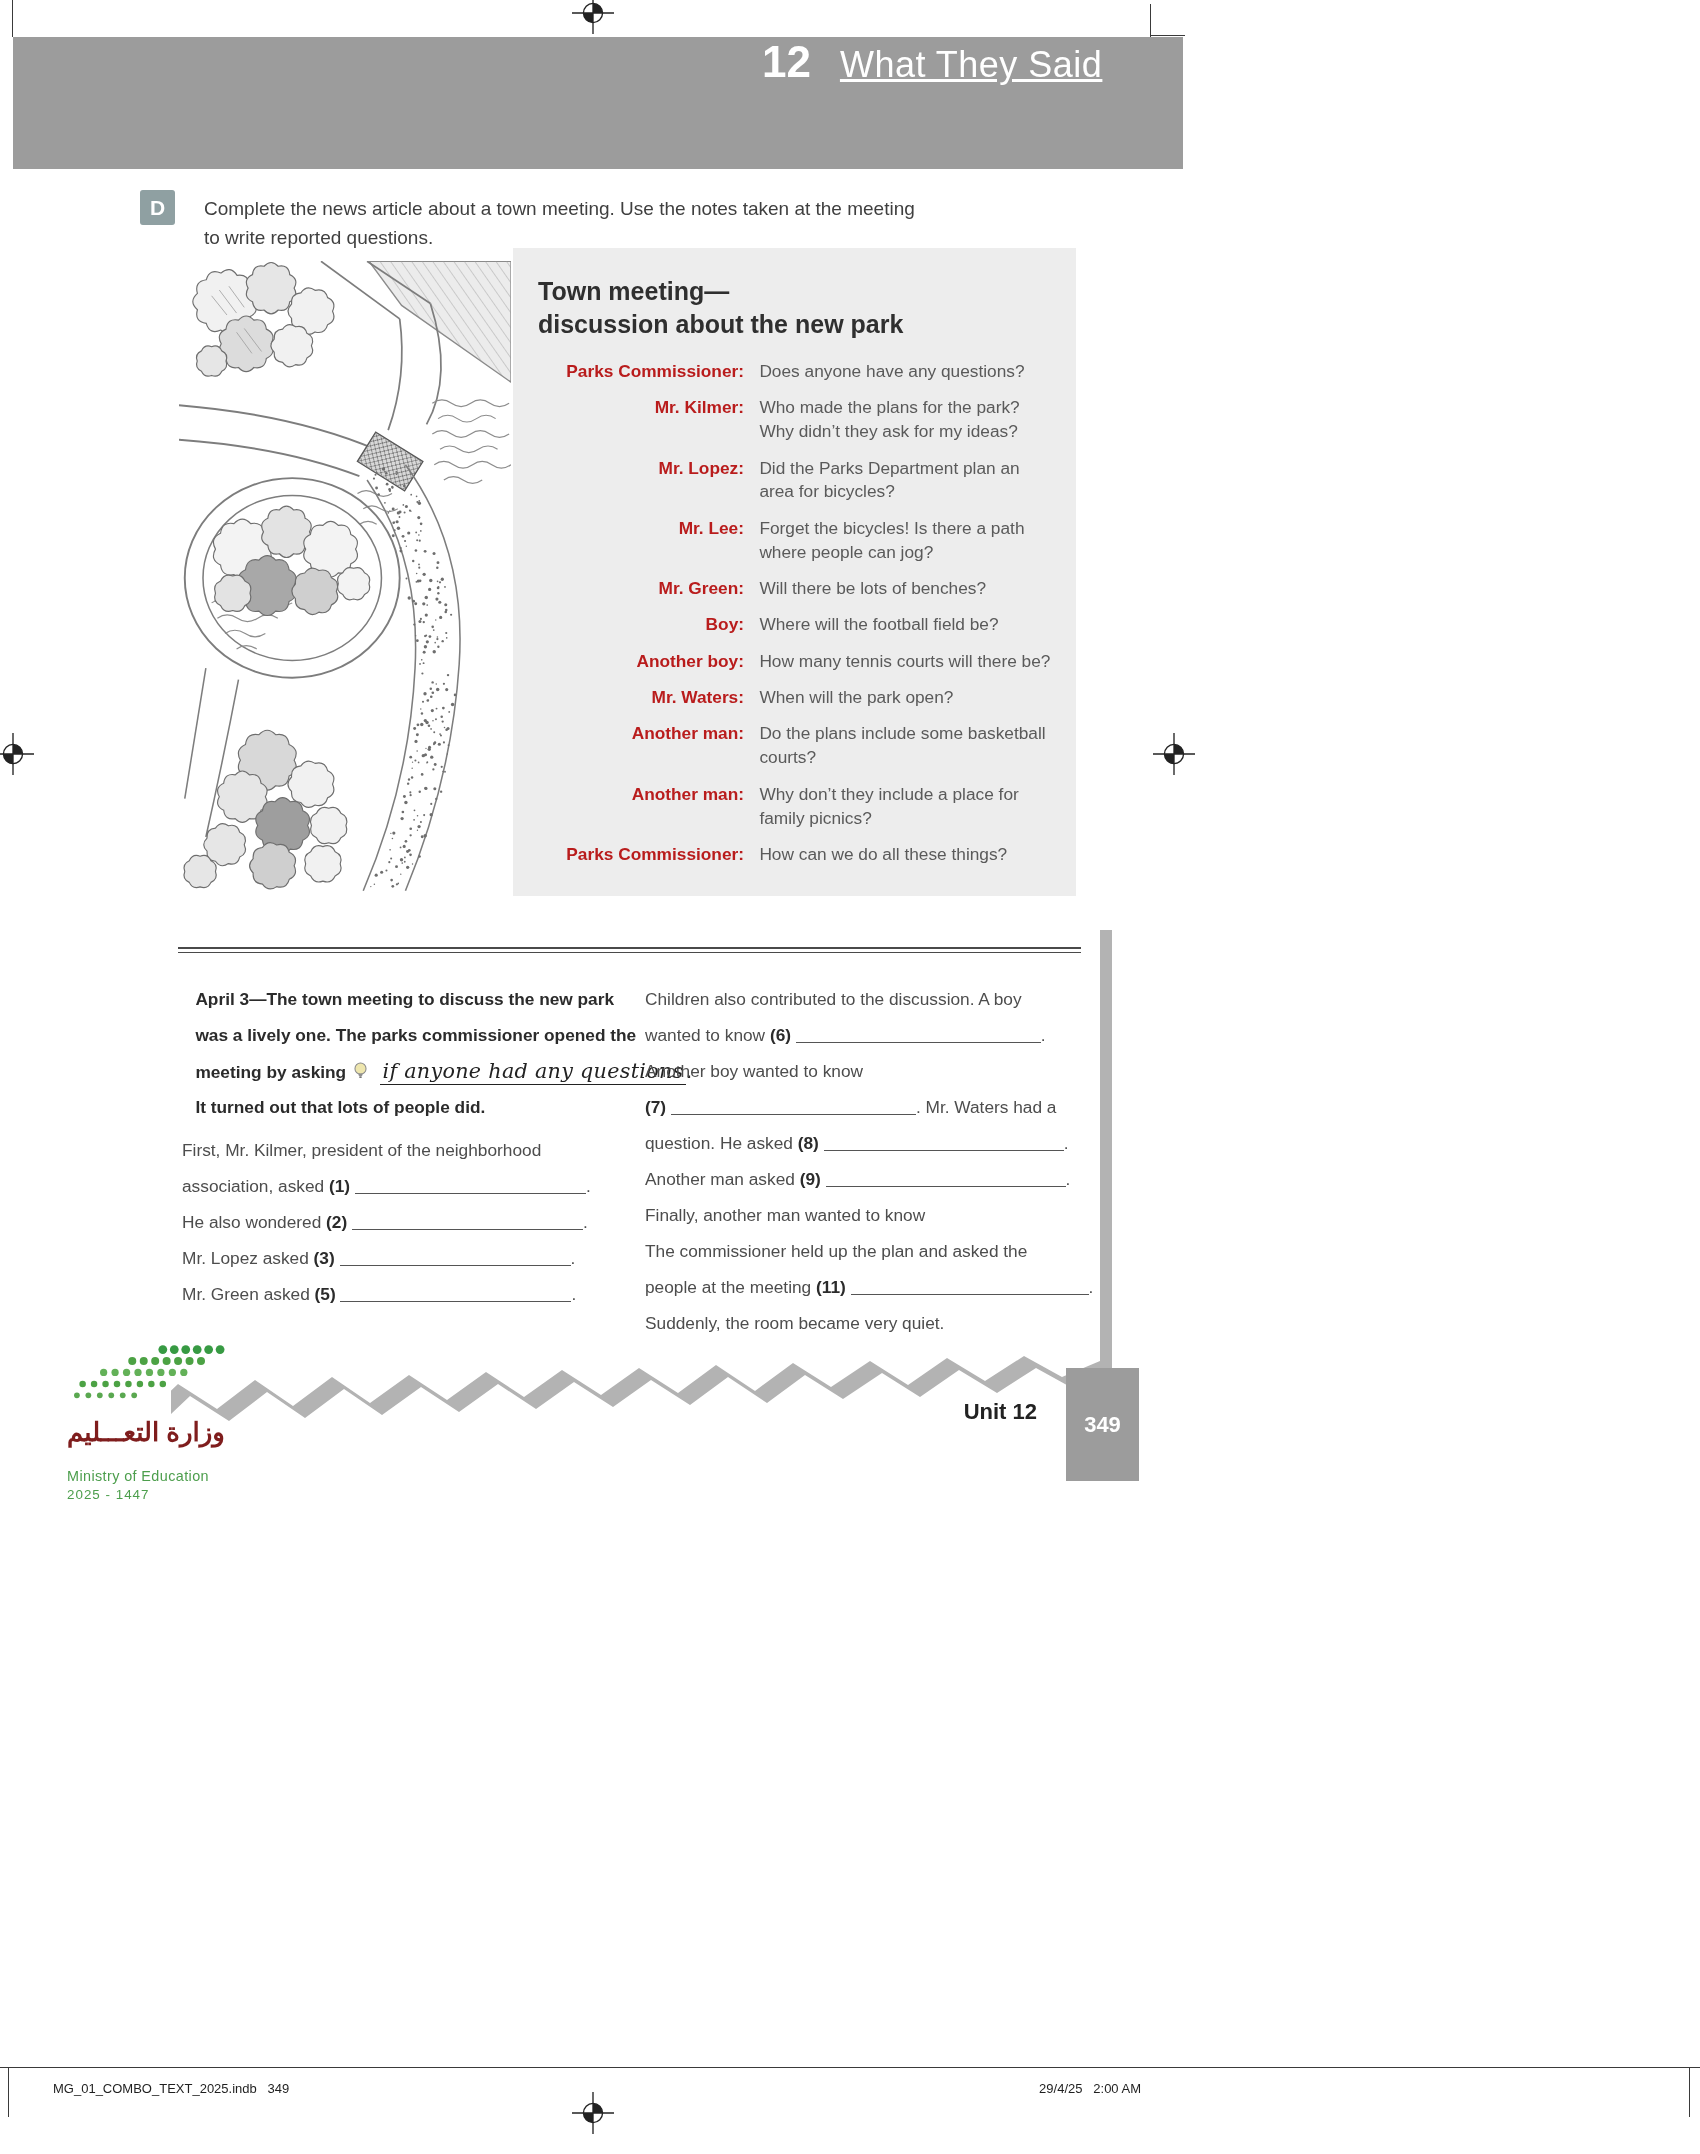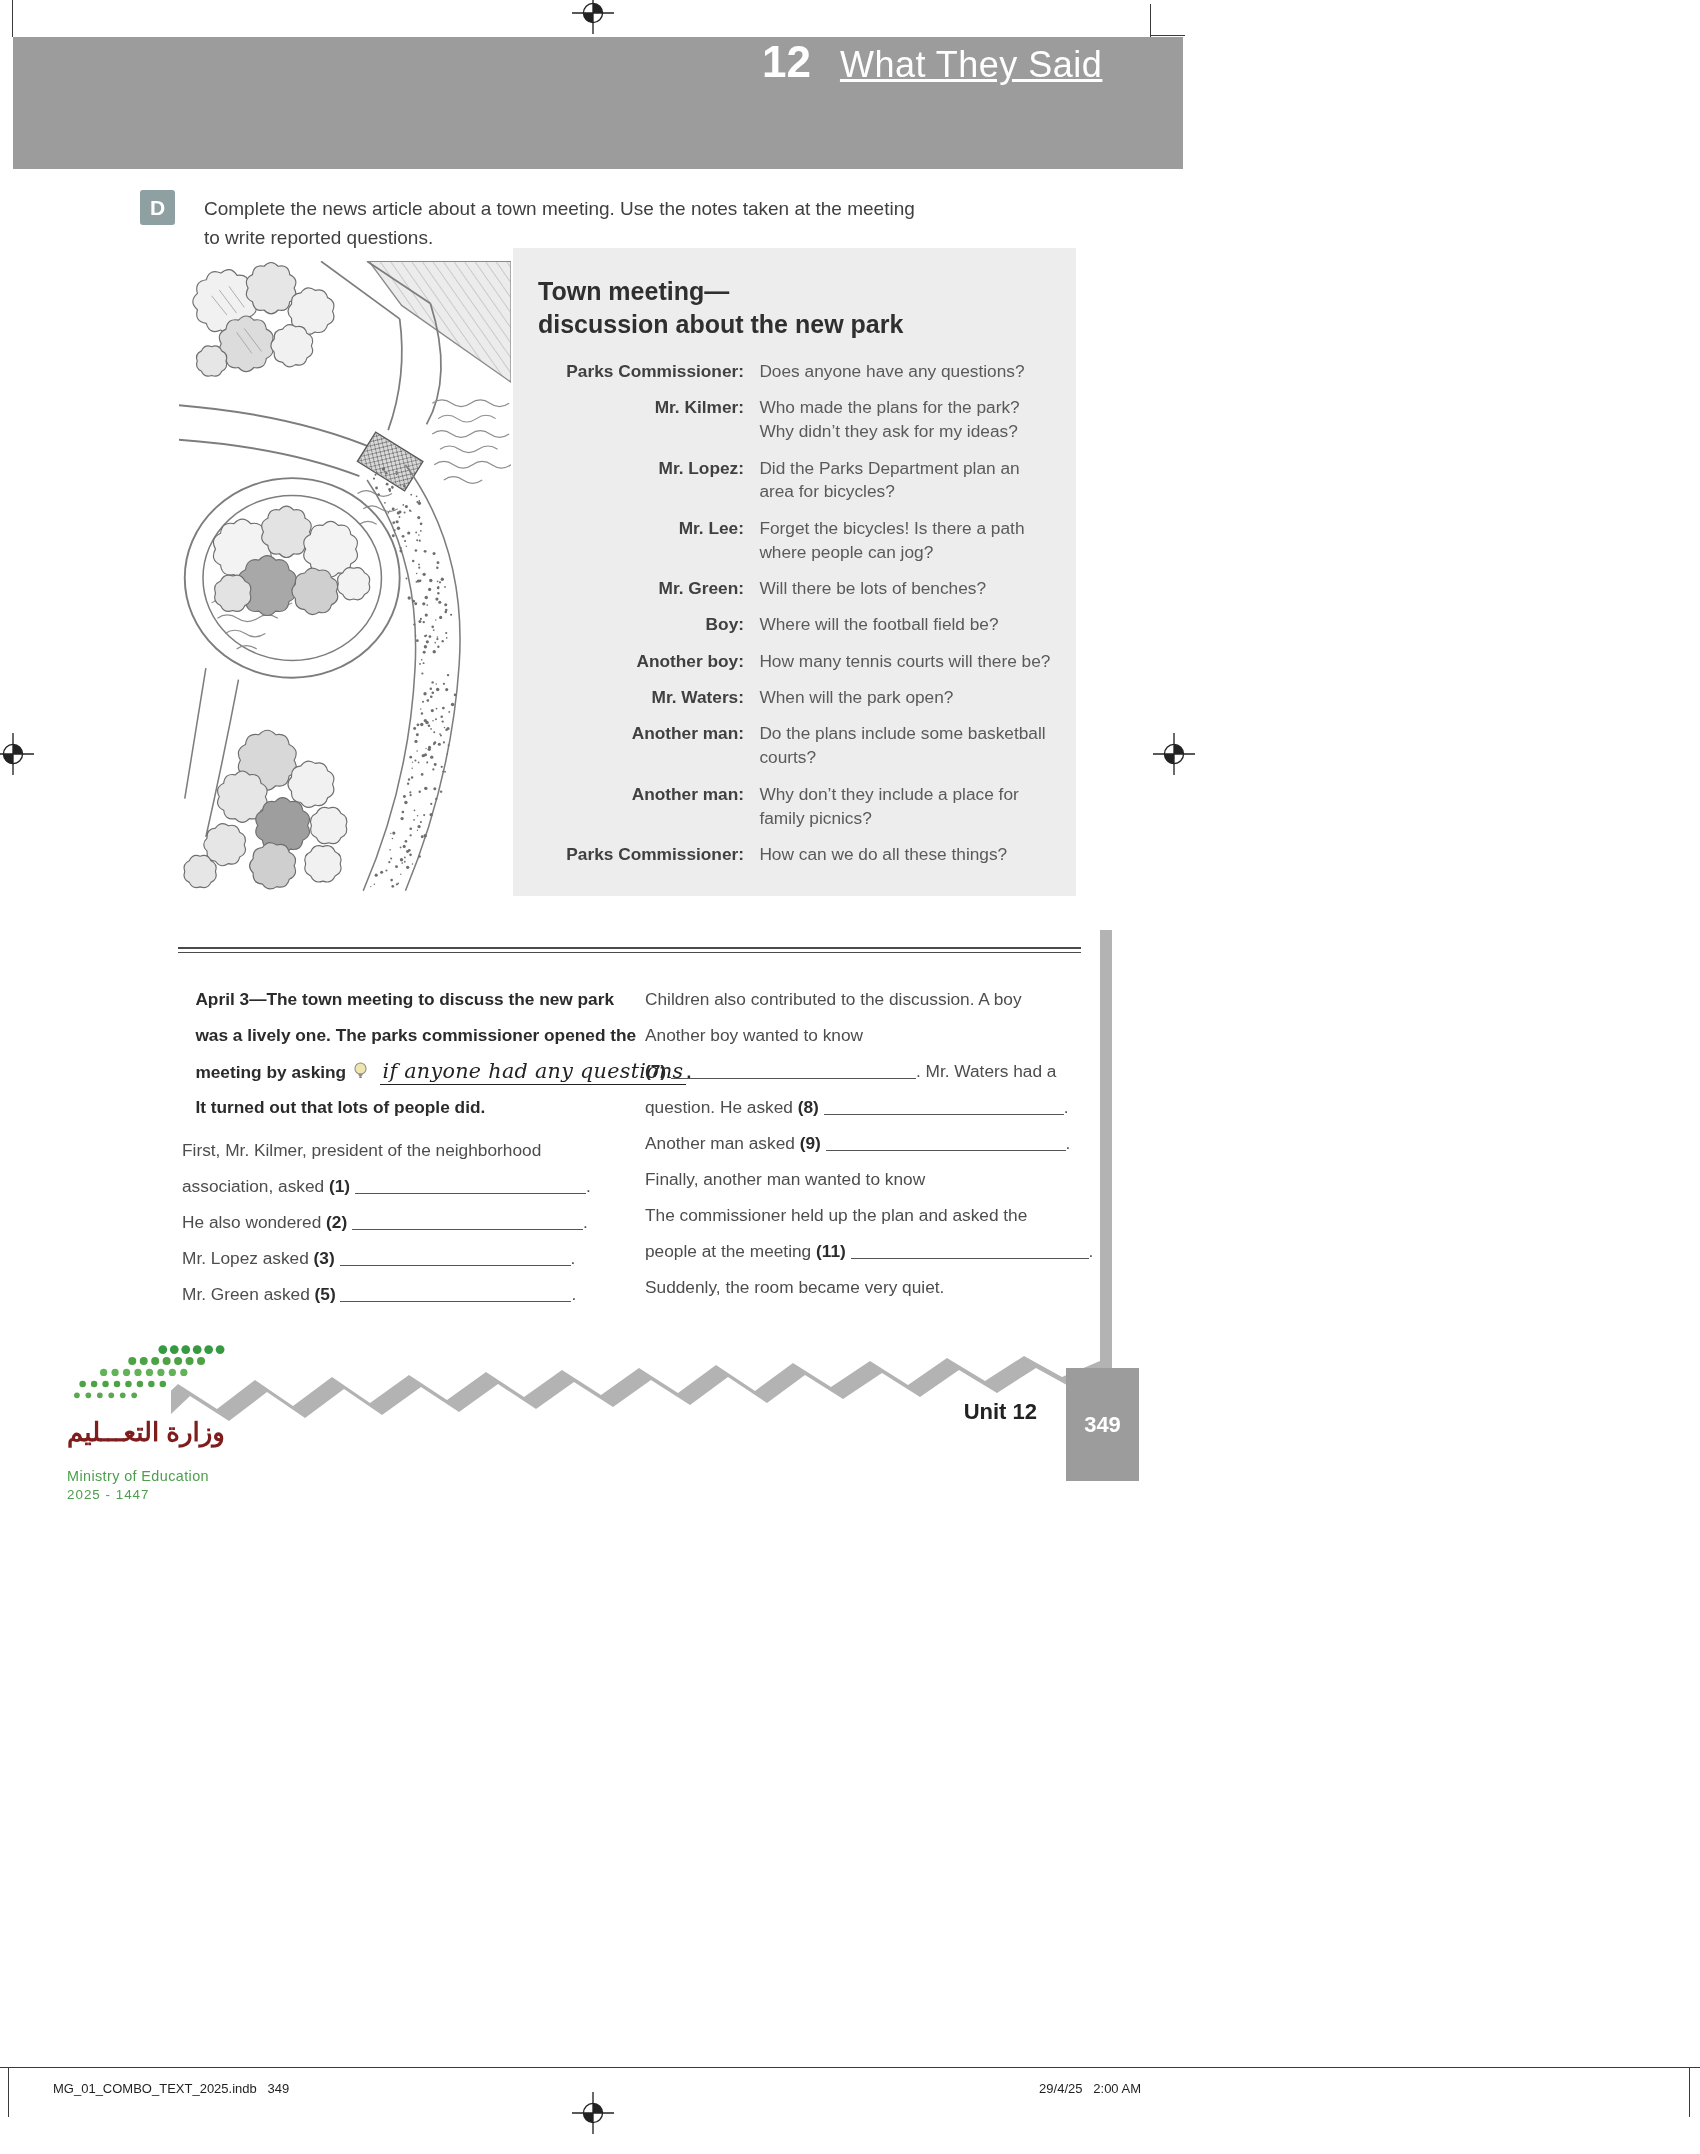--- a/index.html
+++ b/index.html
@@ -30,21 +30,21 @@
   
   .illustration { position:absolute; left:179px; top:261px; width:332px; height:630px; }
 
   
   .notes-box { position:absolute; left:513px; top:248px; width:563px; height:648px;
                background:#ededed; padding:27px 17.3px 17.3px 25px; }
   .notes-title { font-size:25px; font-weight:bold; color:#2f2f2f; line-height:1.32;
                  margin-bottom:19px; }
   .note-row { display:grid; grid-template-columns:206px 1fr; column-gap:15.4px;
               margin-bottom:12.5px; }
-  .note-speaker { text-align:right; font-weight:bold; color:#404040; font-size:17.3px; line-height:1.38; }
+  .note-speaker { text-align:right; font-weight:bold; color:#b91c1c; font-size:17.3px; line-height:1.38; }
   .note-text { color:#5a5a5a; font-size:17.3px; line-height:1.38; }
 
   
   .torn { clip-path: polygon(0px 0px, 941px 0px, 941px 443px,
     903px 459px, 865px 438px, 826px 463px, 788px 440px, 749px 467px, 711px 443px,
     672px 469px, 634px 445px, 596px 473px, 557px 447px, 519px 475px, 480px 450px,
     442px 477px, 403px 452px, 365px 479px, 327px 454px, 288px 482px, 250px 457px,
     211px 485px, 173px 459px, 134px 488px, 96px 462px, 58px 491px, 19px 466px, 0px 484px); }
   .article-shadow { position:absolute; left:171px; top:930px; width:941px; height:492px;
                     background:#b3b3b3; }
@@ -544,20 +544,21 @@
           </svg><span class="b">  </span><span class="hand">if anyone had any questions</span><span class="b">.</span></p>
         <p class="aline indent"><span class="b">It turned out that lots of people did.</span></p>
         <p class="aline gap"><span>First, Mr. Kilmer, president of the neighborhood</span></p>
         <p class="aline"><span>association, asked </span><span class="b">(1) </span><span class="blank" style="width: 231px;"></span><span>.</span></p>
         <p class="aline"><span>He also wondered </span><span class="b">(2) </span><span class="blank" style="width: 231px;"></span><span>.</span></p>
         <p class="aline"><span>Mr. Lopez asked </span><span class="b">(3) </span><span class="blank" style="width: 231px;"></span><span>.</span></p>
         <p class="aline"><span>Mr. Green asked </span><span class="b">(5) </span><span class="blank" style="width: 231px;"></span><span>.</span></p>
       </div>
     <div class="col col-right" id="article-right">
         <p class="aline"><span>Children also contributed to the discussion. A boy</span></p>
+        <p class="aline"><span>wanted to know </span><span class="b">(6) </span><span class="blank" style="width: 245px;"></span><span>.</span></p>
         <p class="aline"><span>Another boy wanted to know</span></p>
         <p class="aline"><span class="b">(7) </span><span class="blank" style="width: 245px;"></span><span>. Mr. Waters had a</span></p>
         <p class="aline"><span>question. He asked </span><span class="b">(8) </span><span class="blank" style="width: 240px;"></span><span>.</span></p>
         <p class="aline"><span>Another man asked </span><span class="b">(9) </span><span class="blank" style="width: 240px;"></span><span>.</span></p>
         <p class="aline"><span>Finally, another man wanted to know</span></p>
         <p class="aline"><span>The commissioner held up the plan and asked the</span></p>
         <p class="aline"><span>people at the meeting </span><span class="b">(11) </span><span class="blank" style="width: 238px;"></span><span>.</span></p>
         <p class="aline"><span>Suddenly, the room became very quiet.</span></p>
       </div>
   </section>

